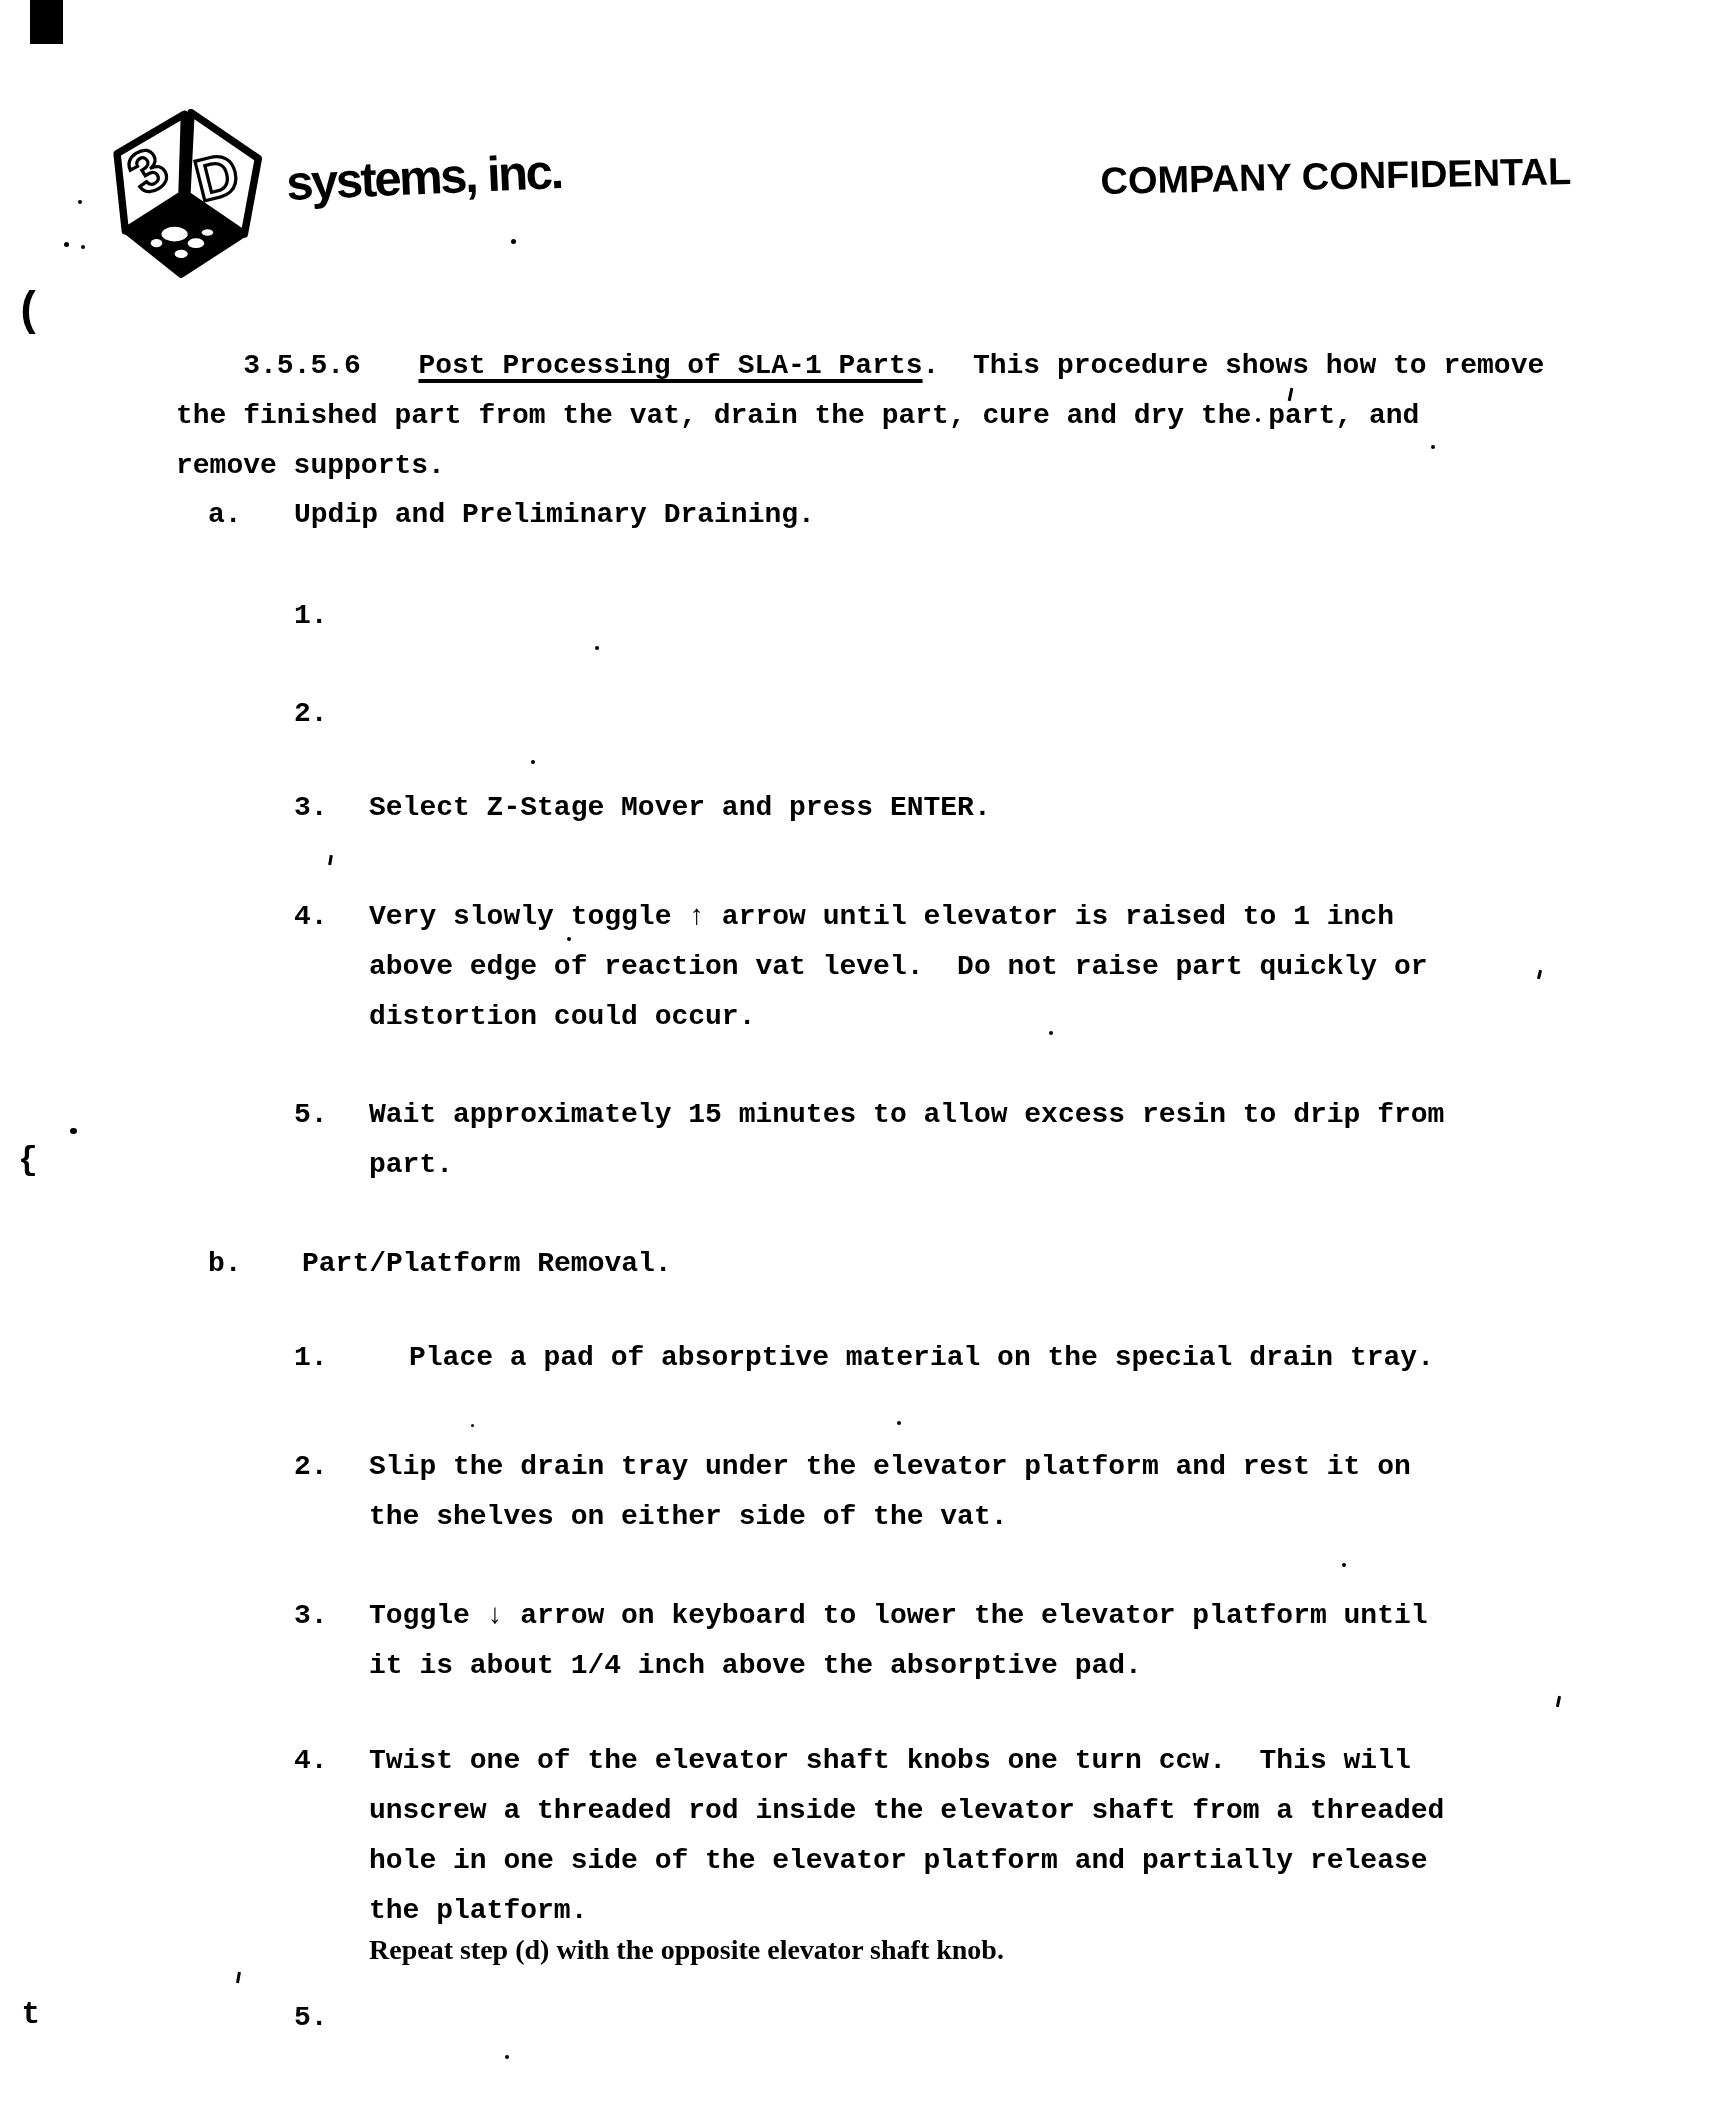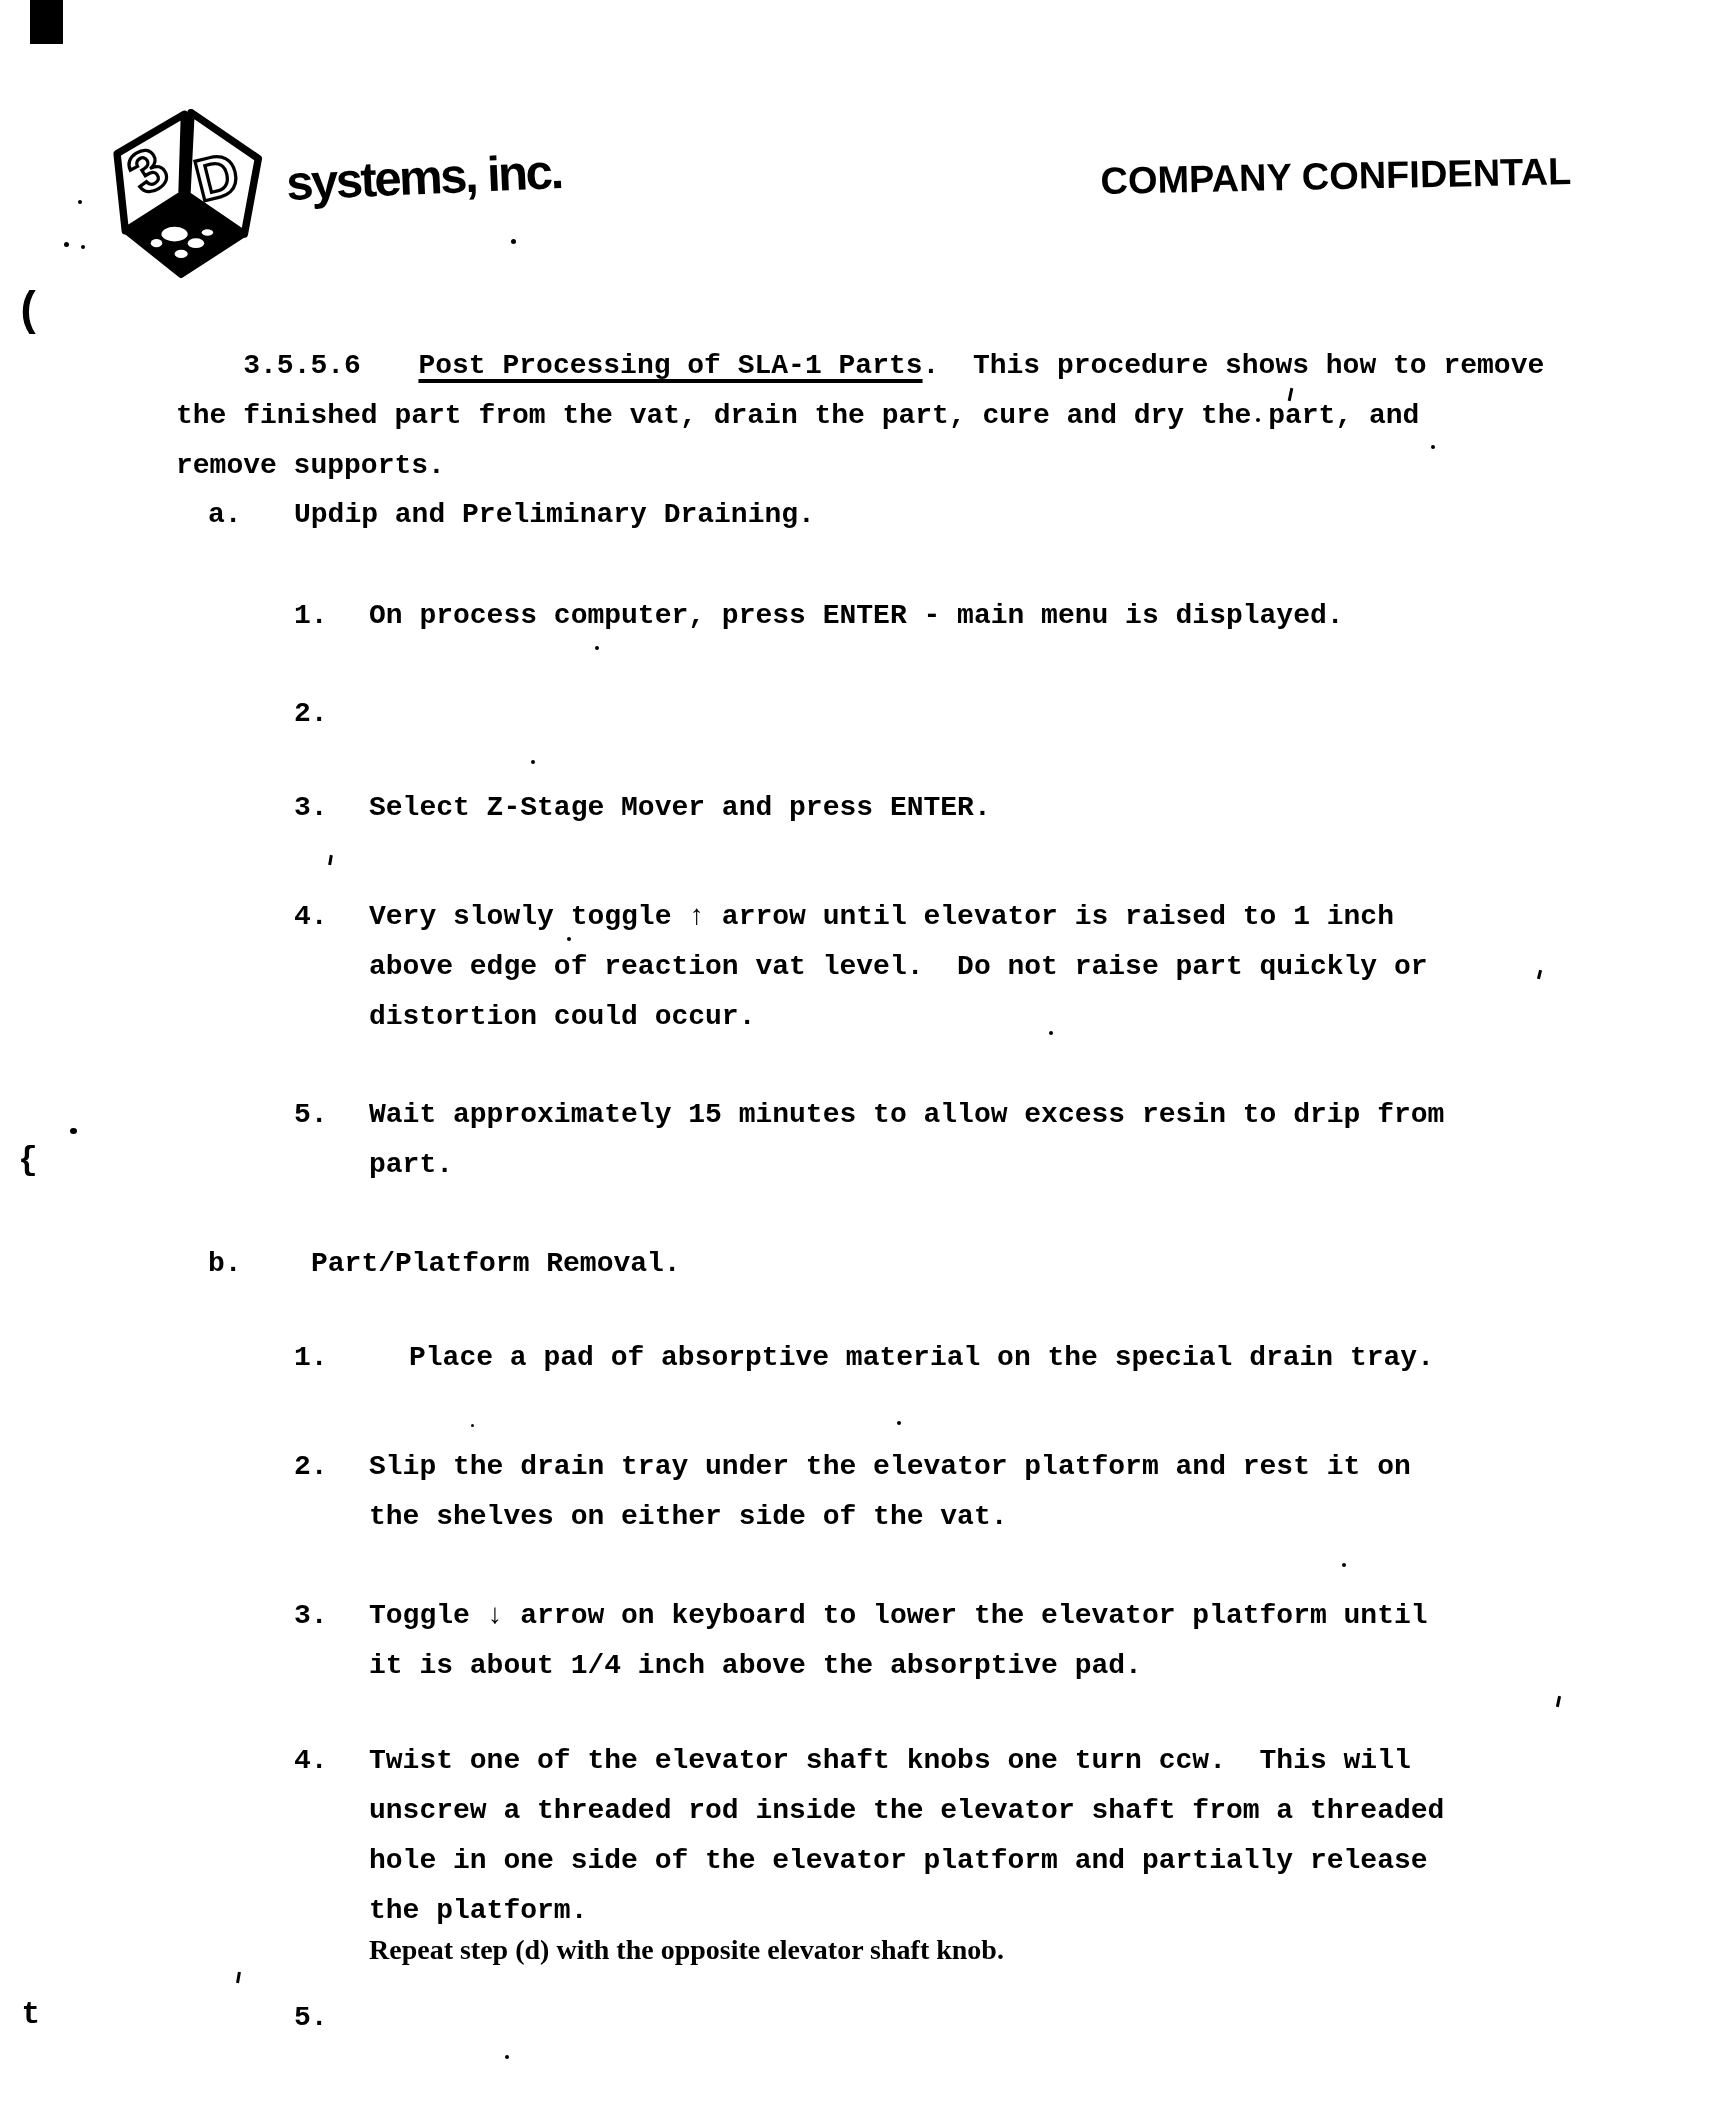--- a/index.html
+++ b/index.html
@@ -47,38 +47,37 @@
   <div class="mono" style="left:176px;top:291px;width:1398px;">
     <span>3.5.5.6  </span><span class="u">Post Processing of SLA-1 Parts</span><span>.  This procedure shows how to remove
 the finished part from the vat, drain the part, cure and dry the part, and
 remove supports.</span>
   </div>
 
   <div class="mono" style="left:208px;top:490px;">a.</div>
   <div class="mono" style="left:294px;top:490px;">Updip and Preliminary Draining.</div>
 
   <div class="mono" style="left:294px;top:591px;">1.</div>
-  <div class="mono" style="left:369px;top:591px;width:1234px;">On process computer, press ENTER - main menu is displayed.</div>
 
   <div class="mono" style="left:294px;top:689px;">2.</div>
 
   <div class="mono" style="left:294px;top:783px;">3.</div>
   <div class="mono" style="left:369px;top:783px;width:1234px;">Select Z-Stage Mover and press ENTER.</div>
 
   <div class="mono" style="left:294px;top:892px;">4.</div>
   <div class="mono" style="left:369px;top:892px;width:1234px;">Very slowly toggle ↑ arrow until elevator is raised to 1 inch
 above edge of reaction vat level.  Do not raise part quickly or
 distortion could occur.</div>
 
   <div class="mono" style="left:294px;top:1090px;">5.</div>
   <div class="mono" style="left:369px;top:1090px;width:1234px;">Wait approximately 15 minutes to allow excess resin to drip from
 part.</div>
 
   <div class="mono" style="left:208px;top:1239px;">b.</div>
-  <div class="mono" style="left:311px;top:1239px;text-align:right;">Part/Platform Removal.</div>
+  <div class="mono" style="left:302px;top:1239px;text-align:right;">Part/Platform Removal.</div>
 
   <div class="mono" style="left:294px;top:1333px;">1.</div>
   <div class="mono" style="left:369px;top:1333px;width:1234px;margin-left:40px;">Place a pad of absorptive material on the special drain tray.</div>
 
   <div class="mono" style="left:294px;top:1442px;">2.</div>
   <div class="mono" style="left:369px;top:1442px;width:1234px;">Slip the drain tray under the elevator platform and rest it on
 the shelves on either side of the vat.</div>
 
   <div class="mono" style="left:294px;top:1591px;">3.</div>
   <div class="mono" style="left:369px;top:1591px;width:1234px;">Toggle ↓ arrow on keyboard to lower the elevator platform until

